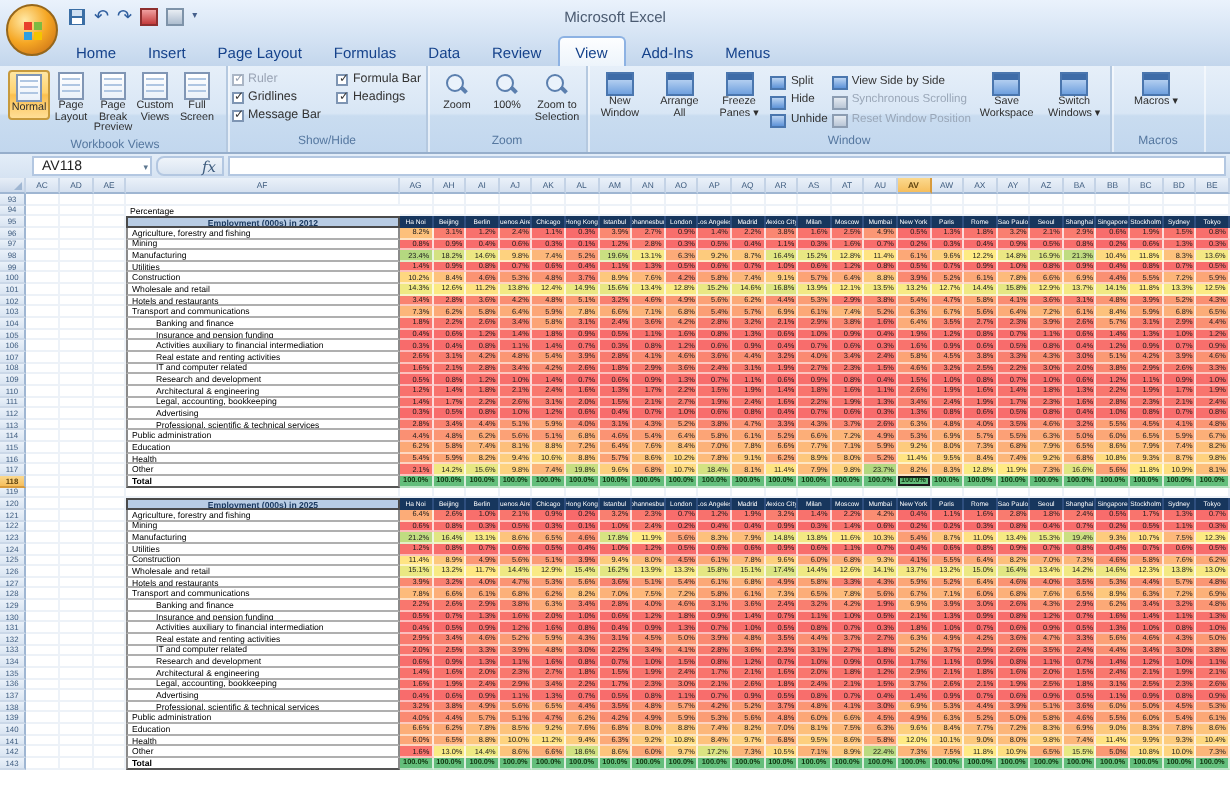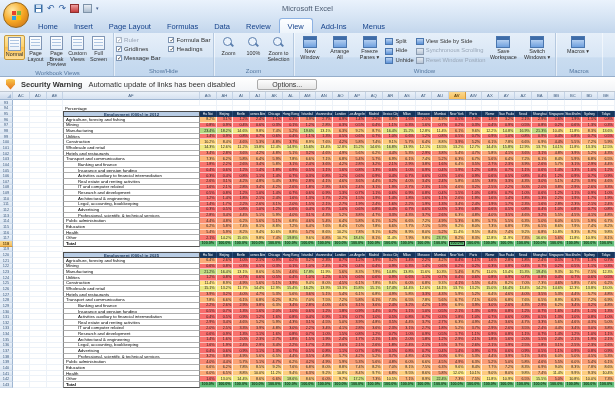--- a/index.html
+++ b/index.html
@@ -278,27 +278,31 @@
       <div class="gbody" id="macros-body">
           <div class="bigbtn" style="width: 40px;">
             <div class="i-big"></div>
             <div class="lbl">Macros ▾</div>
           </div>
         </div>
       <div class="gcap">Macros</div>
     </div>
   </div>
 
-  <div id="msgbar">
-    <span id="shield"></span>
-    <span id="msg-title">Security Warning</span>
-    <span id="msg-text">Automatic update of links has been disabled</span>
-    <span id="msg-btn">Options...</span>
+
+  <div id="fbar">
+    <div id="namebox">
+      <span>AV118</span>
+      <span class="nb-drop">▾</span>
+    </div>
+    <div id="fx-zone">
+      <span id="fx">fx</span>
+    </div>
+    <div id="formula-field"></div>
   </div>
-
 
   <div id="sheet">
     <div id="colhdrs">
         <div class="ch corner w-g"></div>
         <div class="ch w-s1">AC</div>
         <div class="ch w-s1">AD</div>
         <div class="ch w-s2">AE</div>
         <div class="ch w-af">AF</div>
         <div class="ch w-n">AG</div>
         <div class="ch w-n">AH</div>

